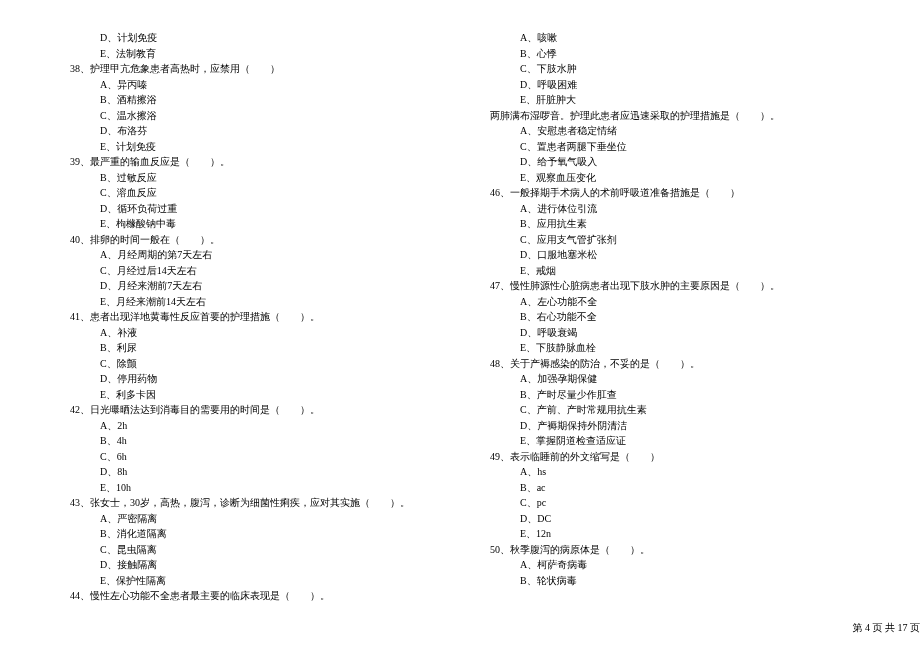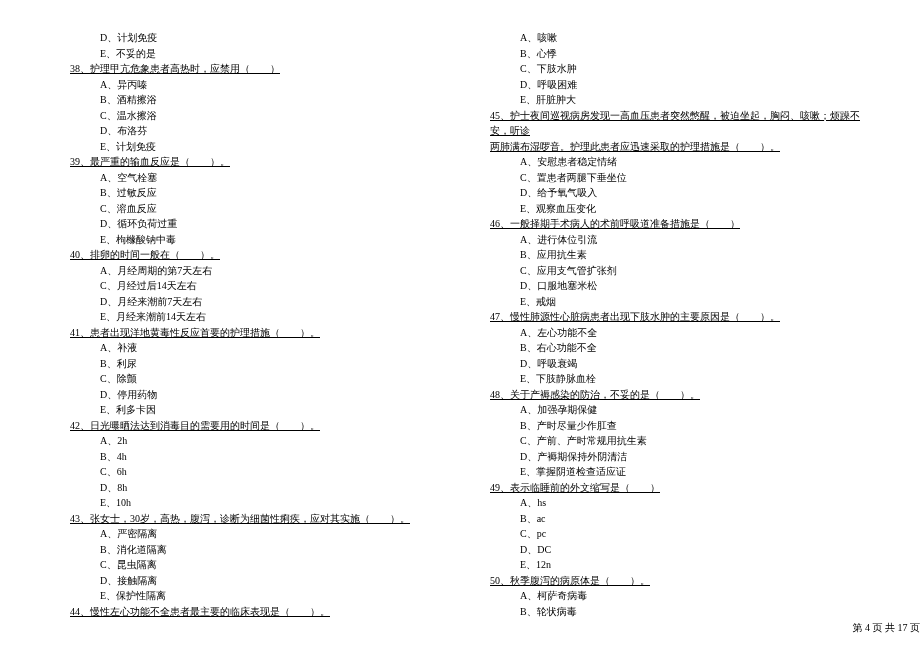--- a/index.html
+++ b/index.html
@@ -27,46 +27,44 @@
       display: flex;
       flex-direction: column;
     }
     .option-line {
       padding-left: 40px;
       line-height: 1.55;
     }
     .question-line {
       padding-left: 10px;
       line-height: 1.55;
-      text-decoration: underline;
     }
     .footer {
       text-align: right;
       font-size: 10px;
       position: absolute;
       bottom: 15px;
       left: 0;
       right: 0;
     }
   </style>
 </head>
 <body>
 
 <div class="content">
   <div class="column" id="left-col">
       <div class="option-line">D、计划免疫</div>
-      <div class="option-line">E、不妥的是</div>
+      <div class="option-line">E、法制教育</div>
       <div class="question-line">38、护理甲亢危象患者高热时，应禁用（　　）</div>
       <div class="option-line">A、异丙嗪</div>
       <div class="option-line">B、酒精擦浴</div>
       <div class="option-line">C、温水擦浴</div>
       <div class="option-line">D、布洛芬</div>
       <div class="option-line">E、计划免疫</div>
       <div class="question-line">39、最严重的输血反应是（　　）。</div>
-      <div class="option-line">A、空气栓塞</div>
       <div class="option-line">B、过敏反应</div>
       <div class="option-line">C、溶血反应</div>
       <div class="option-line">D、循环负荷过重</div>
       <div class="option-line">E、枸橼酸钠中毒</div>
       <div class="question-line">40、排卵的时间一般在（　　）。</div>
       <div class="option-line">A、月经周期的第7天左右</div>
       <div class="option-line">C、月经过后14天左右</div>
       <div class="option-line">D、月经来潮前7天左右</div>
       <div class="option-line">E、月经来潮前14天左右</div>
       <div class="question-line">41、患者出现洋地黄毒性反应首要的护理措施（　　）。</div>
@@ -88,21 +86,20 @@
       <div class="option-line">D、接触隔离</div>
       <div class="option-line">E、保护性隔离</div>
       <div class="question-line">44、慢性左心功能不全患者最主要的临床表现是（　　）。</div>
     </div>
   <div class="column" id="right-col">
       <div class="option-line">A、咳嗽</div>
       <div class="option-line">B、心悸</div>
       <div class="option-line">C、下肢水肿</div>
       <div class="option-line">D、呼吸困难</div>
       <div class="option-line">E、肝脏肿大</div>
-      <div class="question-line">45、护士夜间巡视病房发现一高血压患者突然憋醒，被迫坐起，胸闷、咳嗽；烦躁不安，听诊</div>
       <div class="question-line">两肺满布湿啰音。护理此患者应迅速采取的护理措施是（　　）。</div>
       <div class="option-line">A、安慰患者稳定情绪</div>
       <div class="option-line">C、置患者两腿下垂坐位</div>
       <div class="option-line">D、给予氧气吸入</div>
       <div class="option-line">E、观察血压变化</div>
       <div class="question-line">46、一般择期手术病人的术前呼吸道准备措施是（　　）</div>
       <div class="option-line">A、进行体位引流</div>
       <div class="option-line">B、应用抗生素</div>
       <div class="option-line">C、应用支气管扩张剂</div>
       <div class="option-line">D、口服地塞米松</div>

